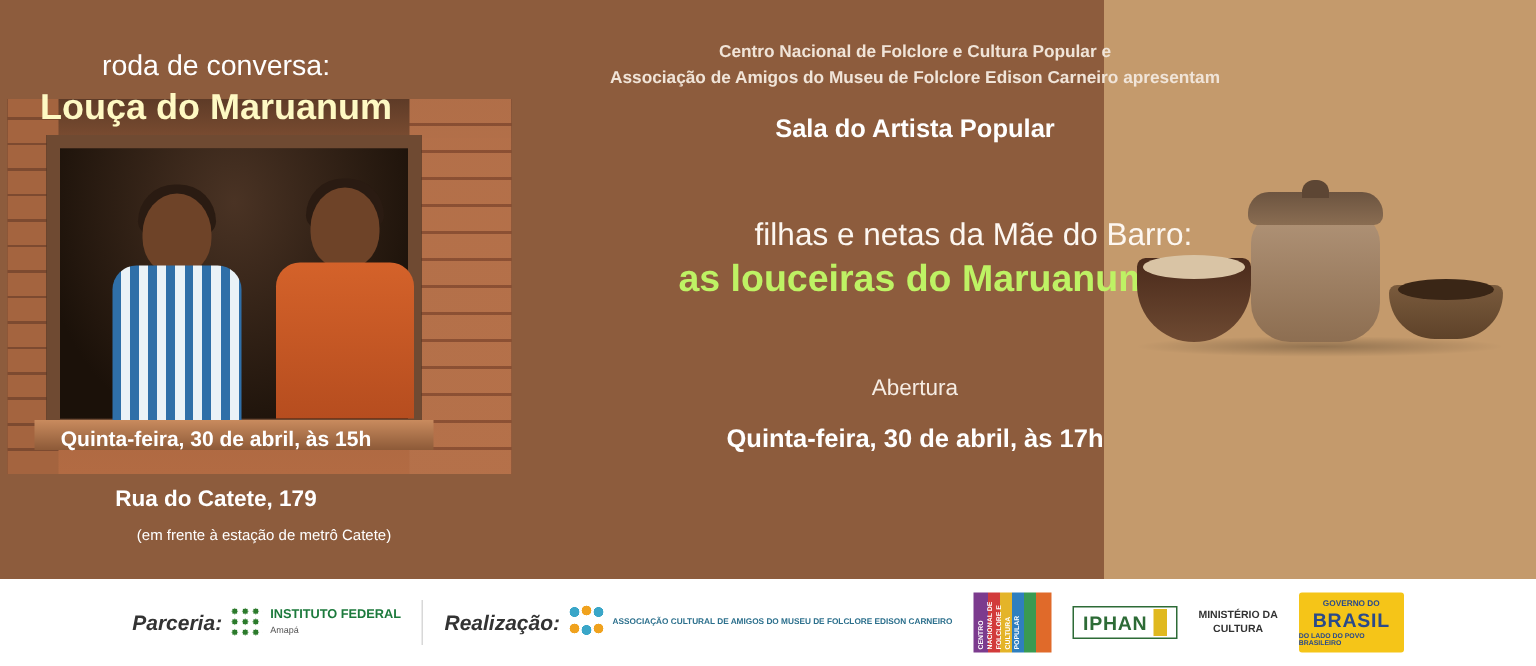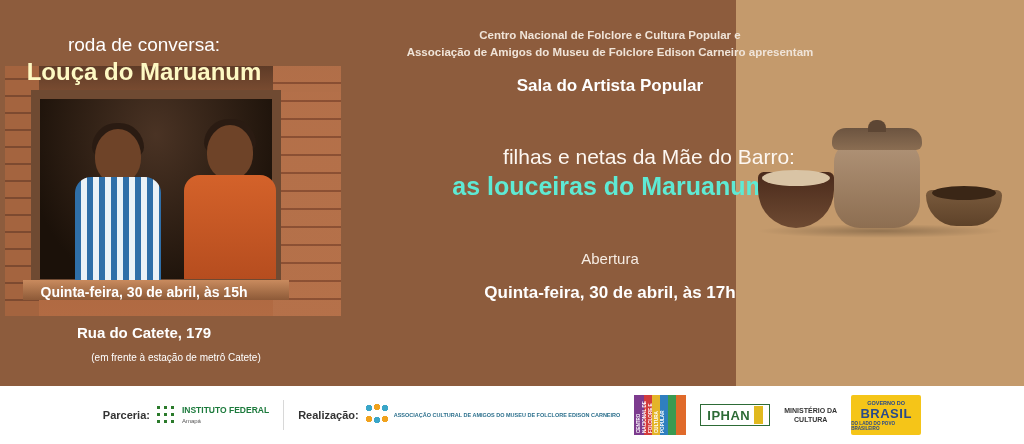--- a/index.html
+++ b/index.html
@@ -106,21 +106,21 @@
   .t-nova{
     position:absolute;top:99px;left:0;width:100%;
     font-size:14px;color:#f5ece3;
   }
   .t-title1{
     position:absolute;top:145px;left:0;width:100%;
     font-size:21px;color:#fdf7f1;padding-left:39px;
   }
   .t-title2{
     position:absolute;top:172px;left:0;width:100%;
-    font-size:25px;font-weight:bold;color:#5eead4;
+    font-size:25px;font-weight:bold;color:#bef264;
   }
   .t-abertura{
     position:absolute;top:250px;left:0;width:100%;
     font-size:15px;color:#f6ece3;
   }
   .t-date{
     position:absolute;top:283px;left:0;width:100%;
     font-size:17px;font-weight:bold;color:#ffffff;
   }
 
@@ -188,21 +188,21 @@
   
   .footer{
     position:absolute;left:0;top:386px;width:1024px;height:58px;
     background:#ffffff;
   }
   .logos{
     position:absolute;left:0;top:0;width:1024px;height:58px;
     display:flex;align-items:center;justify-content:center;gap:14px;
   }
   .logo-block{display:flex;align-items:center;gap:5px;}
-  .lbl{font-size:11px;font-weight:bold;color:#333;}
+  .lbl{font-size:14px;font-weight:bold;color:#333;font-style:italic;}
   .dotgrid{
     width:22px;height:22px;
     background-image:radial-gradient(#2b7a2b 38%,transparent 40%);
     background-size:7px 7px;
   }
   .if-text{font-size:8.5px;font-weight:bold;color:#1c7a3c;line-height:10px;}
   .if-sub{font-size:6px;font-weight:normal;color:#555;}
   .amigos{display:flex;align-items:center;gap:4px;}
   .people{
     width:26px;height:24px;

